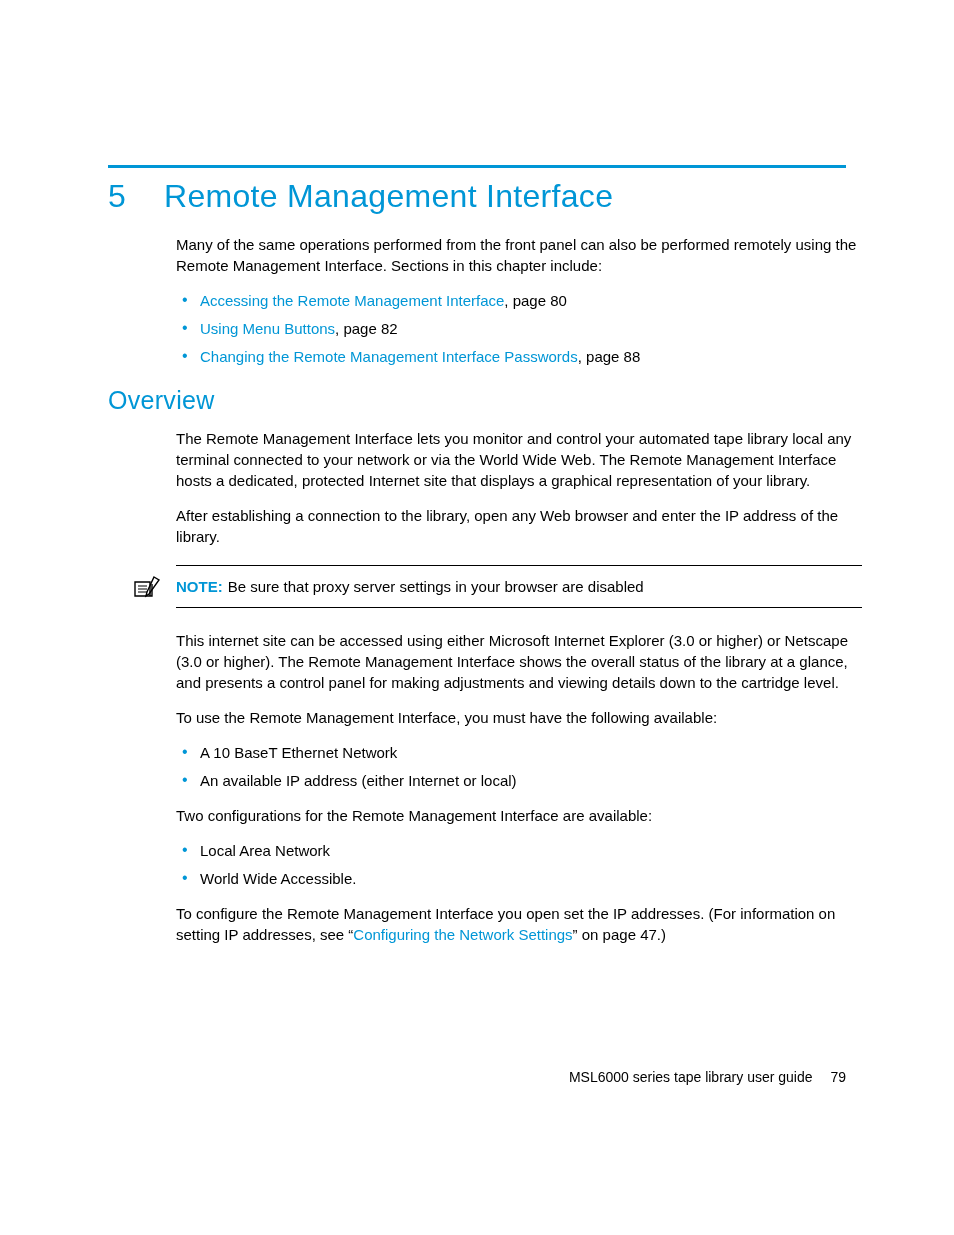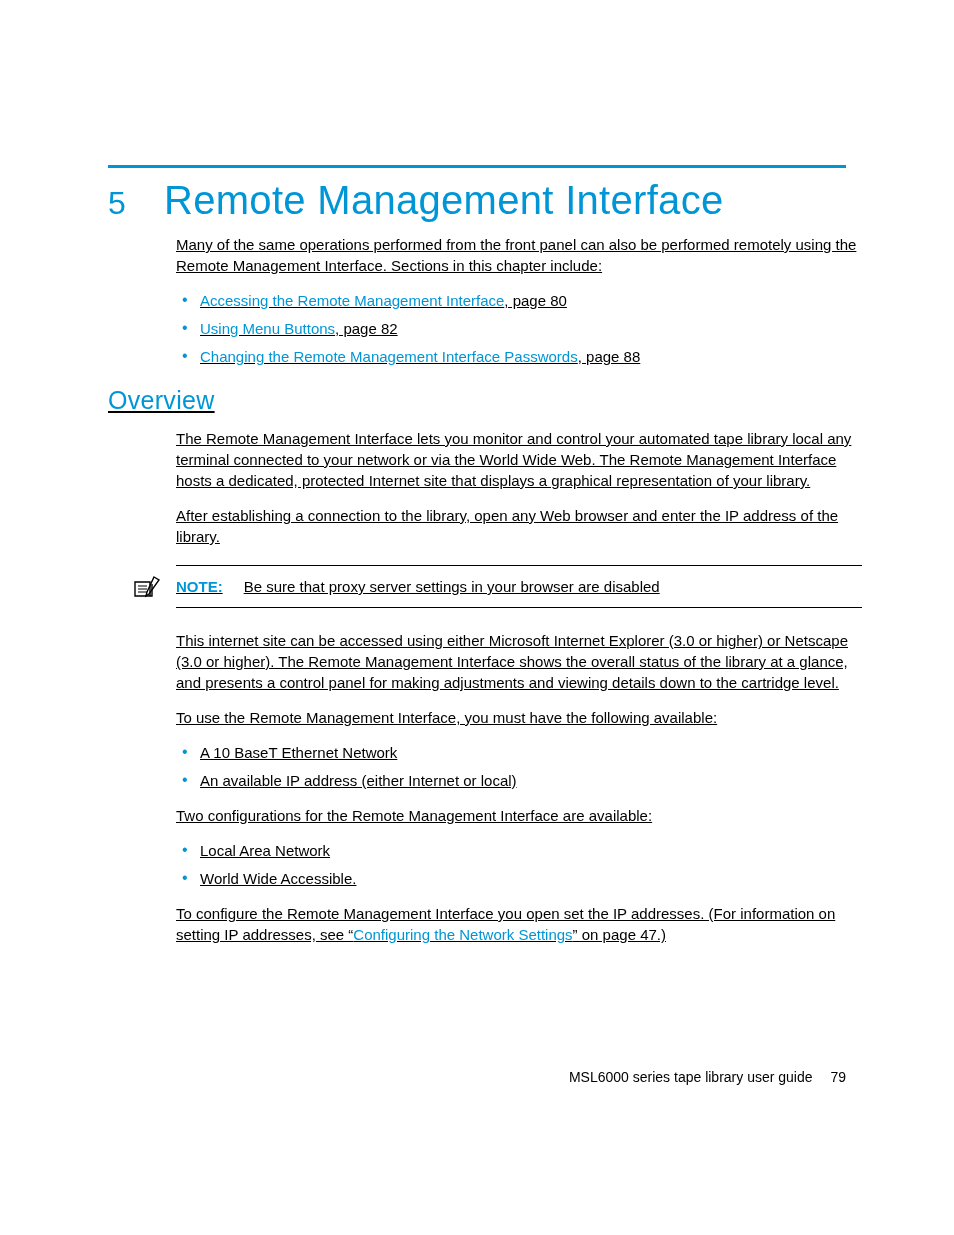--- a/index.html
+++ b/index.html
@@ -31,34 +31,33 @@
     align-items: baseline;
   }
   .chap-num {
     font-size: 32px;
     font-weight: 300;
     color: #0096d6;
     width: 56px;
     letter-spacing: 0.5px;
   }
   .chap-title {
-    font-size: 40px;
+    font-size: 32px;
     font-weight: 300;
     color: #0096d6;
     letter-spacing: 0.3px;
   }
   .body {
     position: absolute;
     left: 176px;
     right: 92px;
     top: 234px;
     font-size: 15px;
     line-height: 1.4;
     color: #000;
-    text-decoration: underline;
   }
   .para { margin-bottom: 14px; }
   ul.toc, ul.req, ul.cfg {
     list-style: none;
     padding-left: 24px;
     margin-bottom: 14px;
   }
   ul.toc li, ul.req li, ul.cfg li {
     position: relative;
     padding-left: 0;
@@ -93,21 +92,21 @@
   .note-icon {
     position: absolute;
     left: -44px;
     top: 8px;
     width: 30px;
     height: 26px;
   }
   .note-label {
     color: #0096d6;
     font-weight: 600;
-    margin-right: 21px;
+    margin-right: 5px;
   }
   .footer {
     position: absolute;
     right: 108px;
     bottom: 150px;
     font-size: 14px;
     color: #000;
     margin-left: 11px;
   }
   .footer .pnum { margin-left: 14px; }

